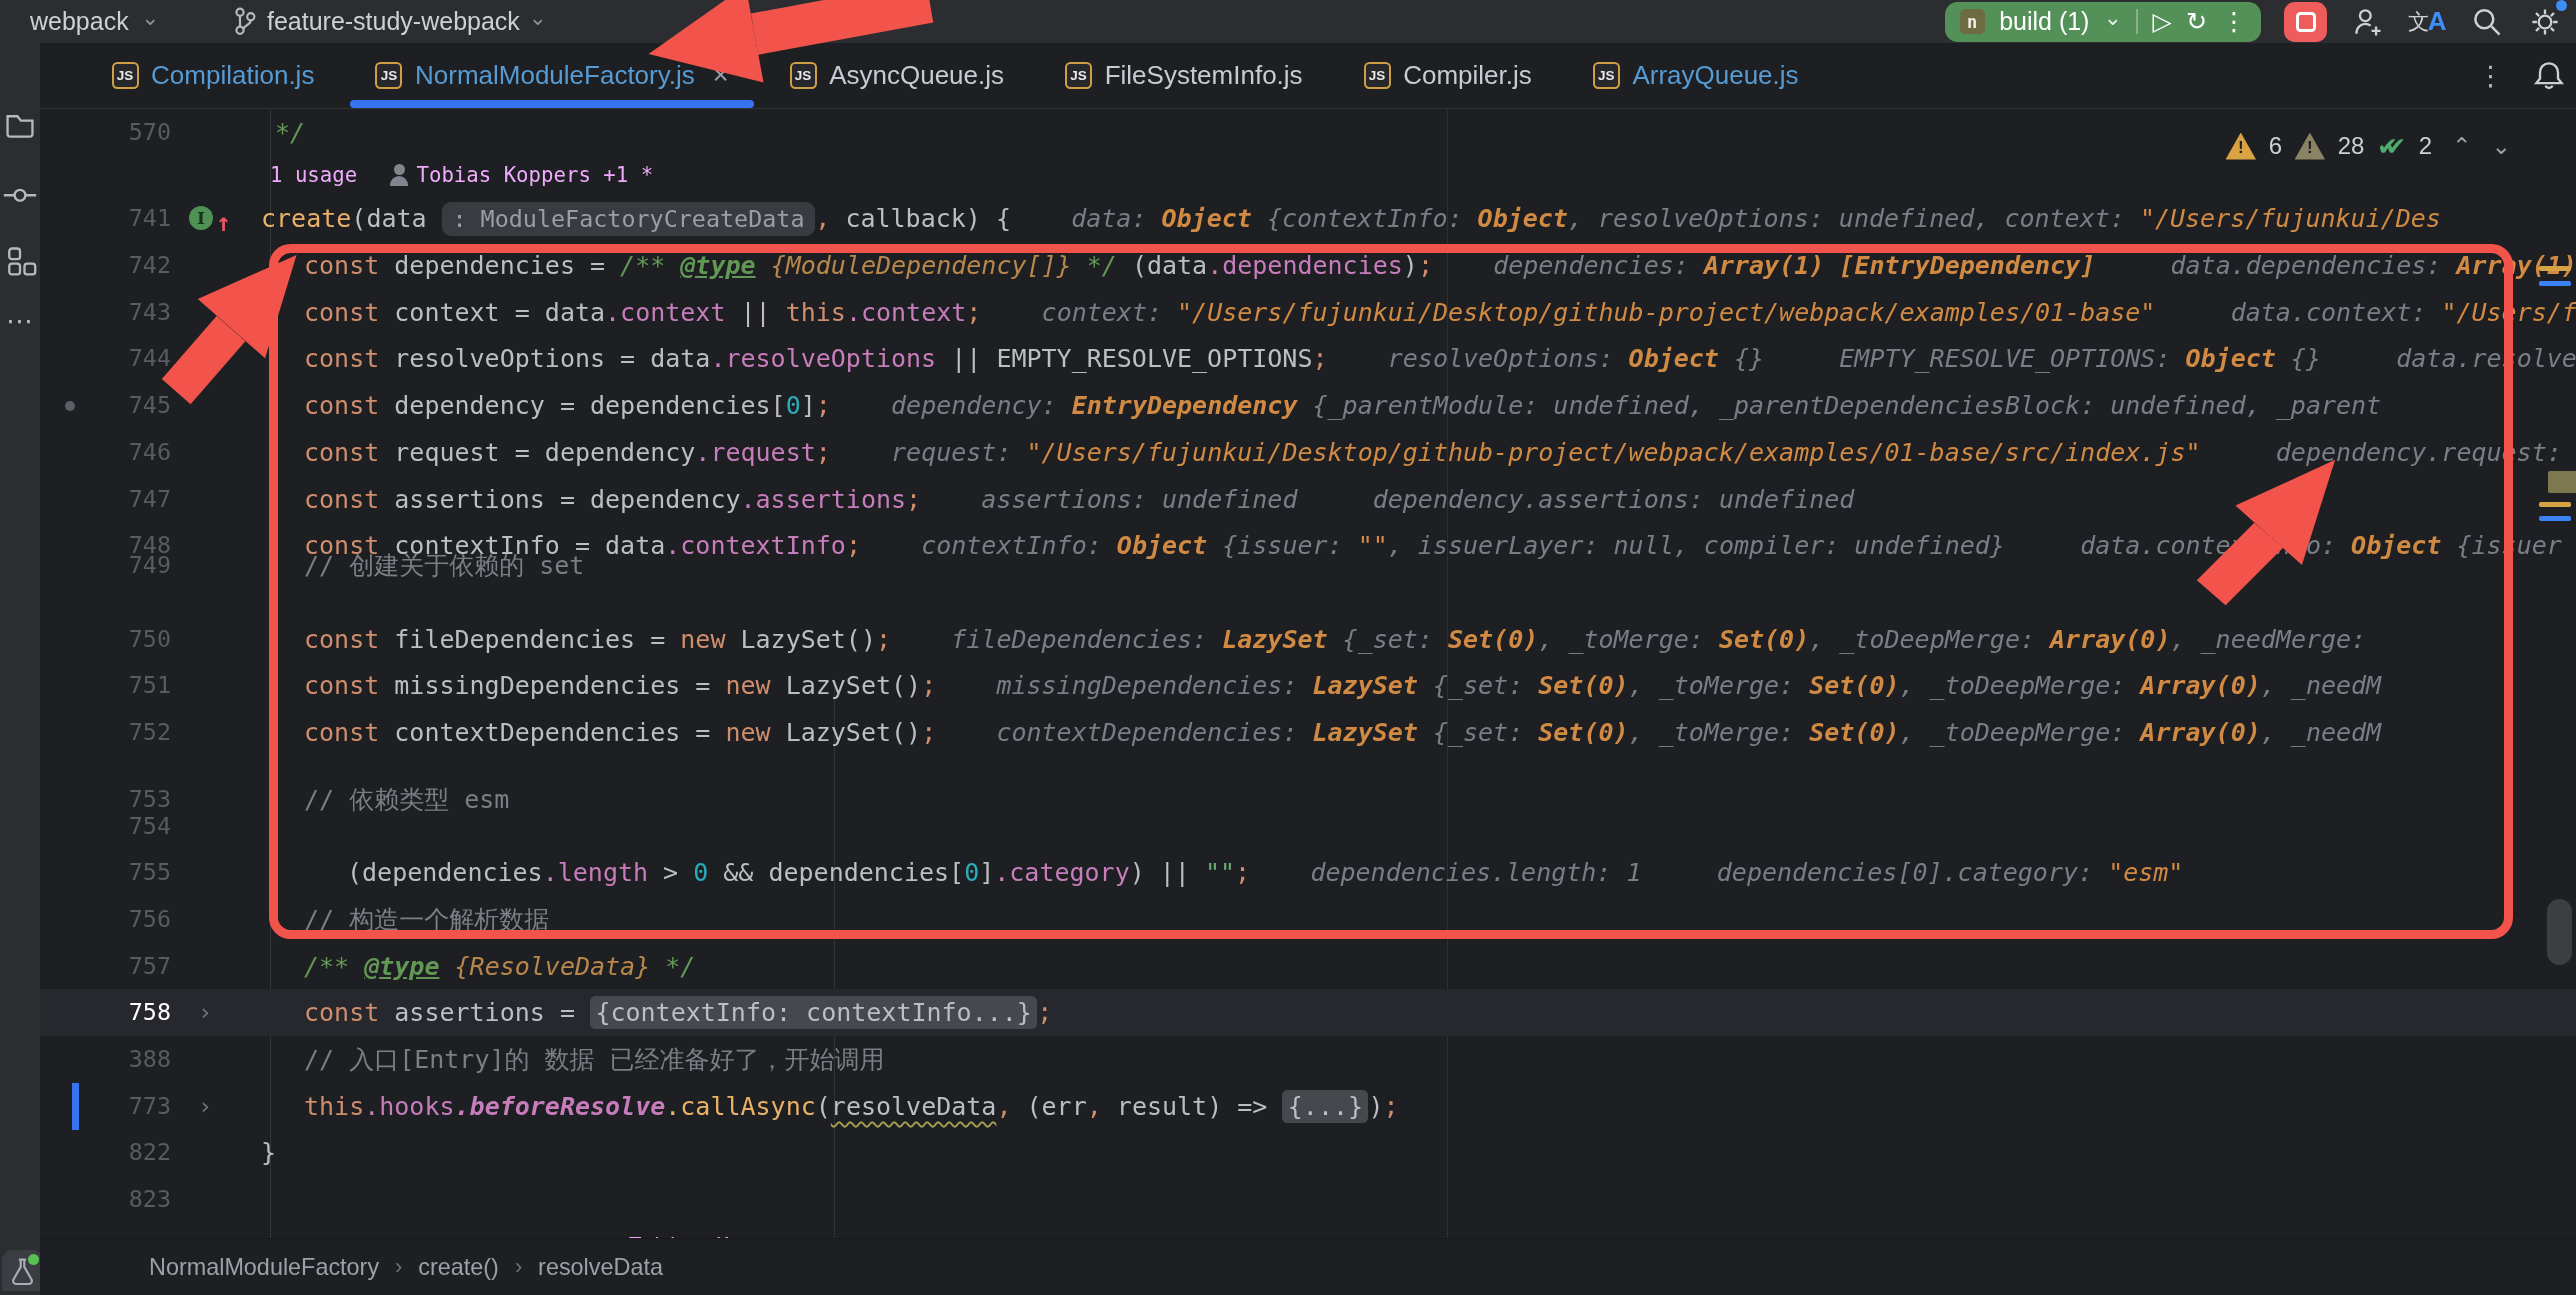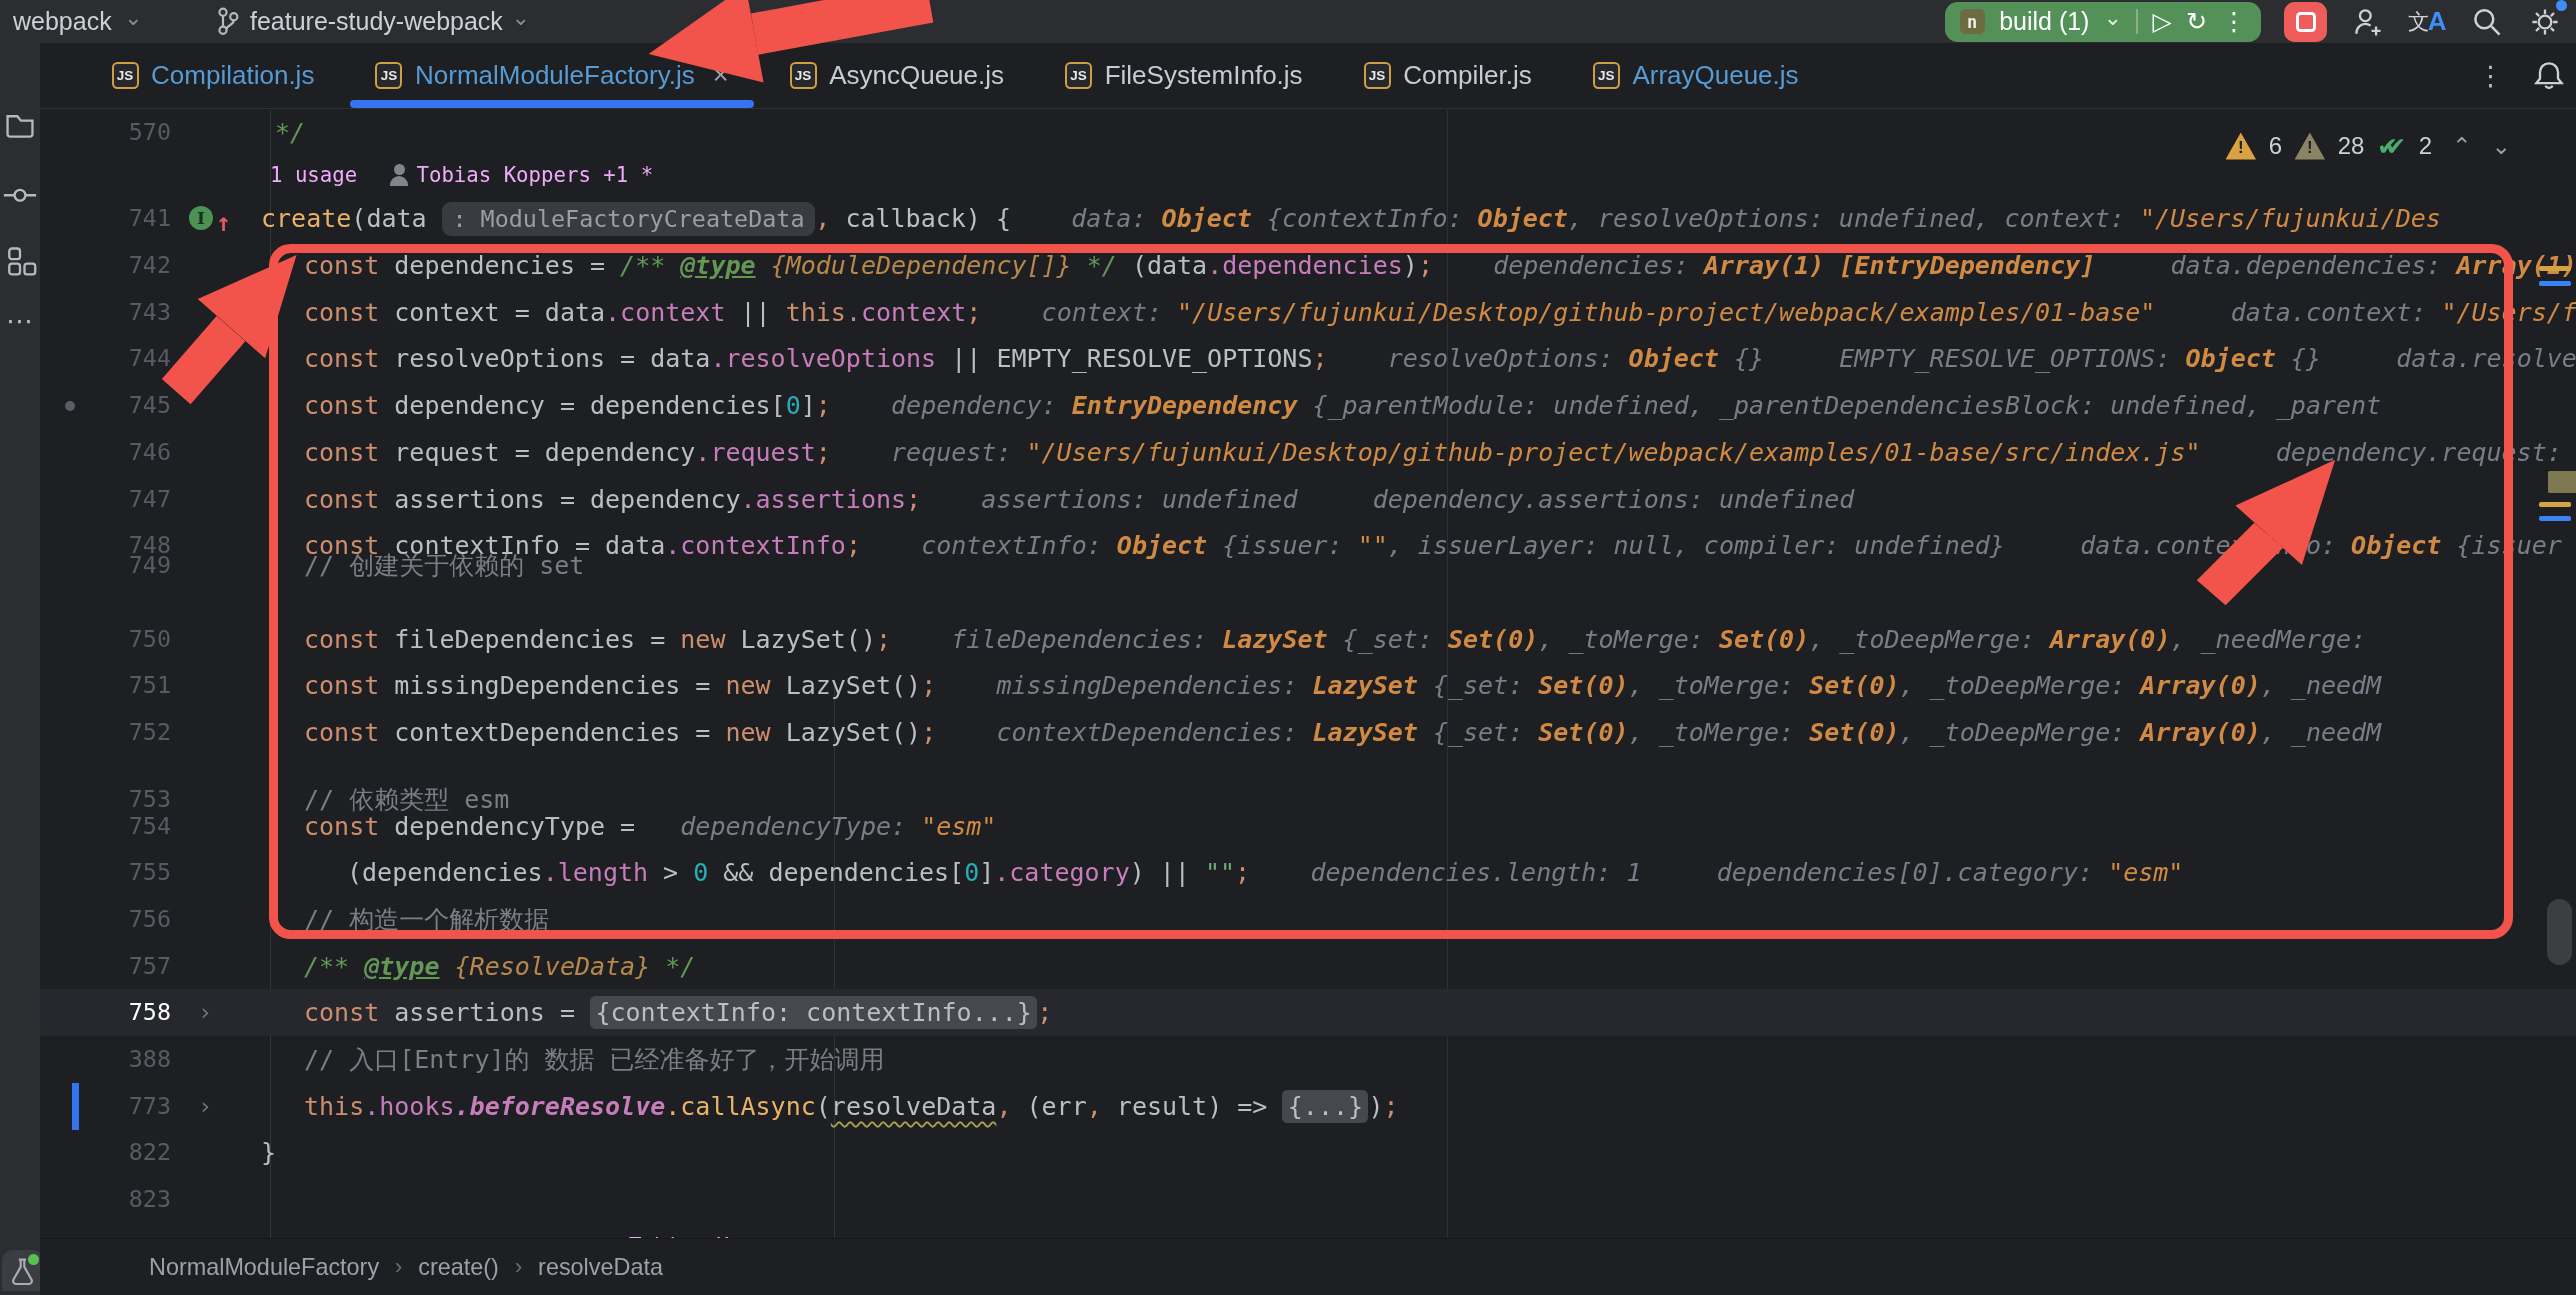--- a/index.html
+++ b/index.html
@@ -7,21 +7,21 @@
     --txt:#ced0d6; --dim:#9da0a8; --ln:#575b62;
   }
   *{margin:0;padding:0;box-sizing:border-box;}
   html,body{width:2576px;height:1295px;overflow:hidden;background:var(--bg);
     font-family:"Liberation Sans","DejaVu Sans",sans-serif;}
   body{position:relative;}
 
   
   .topbar{position:absolute;left:0;top:0;width:2576px;height:43px;background:var(--panel);
     display:flex;align-items:center;color:var(--txt);font-size:25px;}
-  .tb-left{display:flex;align-items:center;gap:12.6px;padding-left:13px;}
+  .tb-left{display:flex;align-items:center;gap:12.6px;padding-left:30px;}
   .chev{color:#8d9097;font-size:21.6px;position:relative;top:-3.6px;}
   .tb-branch{display:flex;align-items:center;gap:9px;margin-left:59px;}
   .tb-right{position:absolute;right:12.6px;top:0;height:43px;display:flex;align-items:center;gap:23.4px;}
   .runpill{display:flex;align-items:center;gap:14.4px;background:#549159;border-radius:12.6px;
     height:40px;padding:0 14.4px;color:#fff;}
   .npmbadge{width:25px;height:25px;border-radius:5.4px;background:#6d6b42;color:#efefe6;
     font-family:"DejaVu Sans Mono",monospace;font-weight:bold;font-size:17px;
     display:flex;align-items:center;justify-content:center;}
   .pill-div{width:1.8px;height:25px;background:rgba(255,255,255,.3);}
   .pill-ic{font-size:25px;color:#fff;}
@@ -271,21 +271,21 @@
       <div class="row" style="top: 225px;"><span class="ln">744</span><span class="code" style="left: 264px;"><span class="s-k">const </span><span class="s-w">resolveOptions = data</span><span class="s-p">.resolveOptions</span><span class="s-w"> || EMPTY_RESOLVE_OPTIONS</span><span class="s-k">;</span><span class="s-h">    </span><span class="s-h">resolveOptions: </span><span class="s-hb">Object</span><span class="s-h"> {}</span><span class="s-h">     </span><span class="s-h">EMPTY_RESOLVE_OPTIONS: </span><span class="s-hb">Object</span><span class="s-h"> {}</span><span class="s-h">     </span><span class="s-h">data.resolveOptions: </span></span></div>
       <div class="row" style="top: 272px;"><span class="ln">745</span><span class="gdot"></span><span class="code" style="left: 264px;"><span class="s-k">const </span><span class="s-w">dependency = dependencies[</span><span class="s-n">0</span><span class="s-w">]</span><span class="s-k">;</span><span class="s-h">    </span><span class="s-h">dependency: </span><span class="s-hb">EntryDependency</span><span class="s-h"> {_parentModule: undefined, _parentDependenciesBlock: undefined, _parent</span></span></div>
       <div class="row" style="top: 319px;"><span class="ln">746</span><span class="code" style="left: 264px;"><span class="s-k">const </span><span class="s-w">request = dependency</span><span class="s-p">.request</span><span class="s-k">;</span><span class="s-h">    </span><span class="s-h">request: </span><span class="s-hv">"/Users/fujunkui/Desktop/github-project/webpack/examples/01-base/src/index.js"</span><span class="s-h">     </span><span class="s-h">dependency.request: </span></span></div>
       <div class="row" style="top: 366px;"><span class="ln">747</span><span class="code" style="left: 264px;"><span class="s-k">const </span><span class="s-w">assertions = dependency</span><span class="s-p">.assertions</span><span class="s-k">;</span><span class="s-h">    </span><span class="s-h">assertions: undefined</span><span class="s-h">     </span><span class="s-h">dependency.assertions: undefined</span></span></div>
       <div class="row" style="top: 412px;"><span class="ln">748</span><span class="code" style="left: 264px;"><span class="s-k">const </span><span class="s-w">contextInfo = data</span><span class="s-p">.contextInfo</span><span class="s-k">;</span><span class="s-h">    </span><span class="s-h">contextInfo: </span><span class="s-hb">Object</span><span class="s-h"> {issuer: </span><span class="s-hv">""</span><span class="s-h">, issuerLayer: null, compiler: undefined}</span><span class="s-h">     </span><span class="s-h">data.contextInfo: </span><span class="s-hb">Object</span><span class="s-h"> {issuer</span></span></div>
       <div class="row" style="top: 432px;"><span class="ln">749</span><span class="code" style="left: 264px;"><span class="s-c">// 创建关于依赖的 set</span></span></div>
       <div class="row" style="top: 506px;"><span class="ln">750</span><span class="code" style="left: 264px;"><span class="s-k">const </span><span class="s-w">fileDependencies = </span><span class="s-k">new</span><span class="s-w"> LazySet()</span><span class="s-k">;</span><span class="s-h">    </span><span class="s-h">fileDependencies: </span><span class="s-hb">LazySet</span><span class="s-h"> {_set: </span><span class="s-hb">Set(0)</span><span class="s-h">, _toMerge: </span><span class="s-hb">Set(0)</span><span class="s-h">, _toDeepMerge: </span><span class="s-hb">Array(0)</span><span class="s-h">, _needMerge:</span></span></div>
       <div class="row" style="top: 552px;"><span class="ln">751</span><span class="code" style="left: 264px;"><span class="s-k">const </span><span class="s-w">missingDependencies = </span><span class="s-k">new</span><span class="s-w"> LazySet()</span><span class="s-k">;</span><span class="s-h">    </span><span class="s-h">missingDependencies: </span><span class="s-hb">LazySet</span><span class="s-h"> {_set: </span><span class="s-hb">Set(0)</span><span class="s-h">, _toMerge: </span><span class="s-hb">Set(0)</span><span class="s-h">, _toDeepMerge: </span><span class="s-hb">Array(0)</span><span class="s-h">, _needM</span></span></div>
       <div class="row" style="top: 599px;"><span class="ln">752</span><span class="code" style="left: 264px;"><span class="s-k">const </span><span class="s-w">contextDependencies = </span><span class="s-k">new</span><span class="s-w"> LazySet()</span><span class="s-k">;</span><span class="s-h">    </span><span class="s-h">contextDependencies: </span><span class="s-hb">LazySet</span><span class="s-h"> {_set: </span><span class="s-hb">Set(0)</span><span class="s-h">, _toMerge: </span><span class="s-hb">Set(0)</span><span class="s-h">, _toDeepMerge: </span><span class="s-hb">Array(0)</span><span class="s-h">, _needM</span></span></div>
       <div class="row" style="top: 666px;"><span class="ln">753</span><span class="code" style="left: 264px;"><span class="s-c">// 依赖类型 esm</span></span></div>
-      <div class="row" style="top: 693px;"><span class="ln">754</span><span class="code" style="left: 264px;"><span class="s-k">const </span><span class="s-w">dependencyType =</span><span class="s-h">   </span><span class="s-h">dependencyType: </span><span class="s-hv">"esm"</span></span></div>
+      <div class="row" style="top: 693px;"><span class="ln">754</span></div>
       <div class="row" style="top: 739px;"><span class="ln">755</span><span class="code" style="left: 307px;"><span class="s-w">(dependencies</span><span class="s-p">.length</span><span class="s-w"> &gt; </span><span class="s-n">0</span><span class="s-w"> &amp;&amp; dependencies[</span><span class="s-n">0</span><span class="s-w">]</span><span class="s-p">.category</span><span class="s-w">) || </span><span class="s-s">""</span><span class="s-k">;</span><span class="s-h">    </span><span class="s-h">dependencies.length: 1</span><span class="s-h">     </span><span class="s-h">dependencies[0].category: </span><span class="s-hv">"esm"</span></span></div>
       <div class="row" style="top: 786px;"><span class="ln">756</span><span class="code" style="left: 264px;"><span class="s-c">// 构造一个解析数据</span></span></div>
       <div class="row" style="top: 833px;"><span class="ln">757</span><span class="code" style="left: 264px;"><span class="s-d">/** </span><span class="s-dt">@type</span><span class="s-d"> </span><span class="s-dy">{ResolveData}</span><span class="s-d"> */</span></span></div>
       <div class="row hl" style="top: 879px;"><span class="ln">758</span><span class="foldmark">›</span><span class="code" style="left: 264px;"><span class="s-k">const </span><span class="s-w">assertions = </span><span class="s-fold">{contextInfo: contextInfo...}</span><span class="s-k">;</span></span></div>
       <div class="row" style="top: 926px;"><span class="ln">388</span><span class="code" style="left: 264px;"><span class="s-c">// 入口[Entry]的 数据 已经准备好了，开始调用</span></span></div>
       <div class="row" style="top: 973px;"><span class="ln">773</span><span class="chbar"></span><span class="foldmark">›</span><span class="code" style="left: 264px;"><span class="s-k">this</span><span class="s-p">.hooks</span><span class="s-pi">.beforeResolve</span><span class="s-fn">.callAsync</span><span class="s-w">(</span><span class="s-wavy">resolveData</span><span class="s-k">,</span><span class="s-w"> (err</span><span class="s-k">,</span><span class="s-w"> result) =&gt; </span><span class="s-fold">{...}</span><span class="s-w">)</span><span class="s-k">;</span></span></div>
       <div class="row" style="top: 1019px;"><span class="ln">822</span><span class="code" style="left: 221px;"><span class="s-w">}</span></span></div>
       <div class="row" style="top: 1066px;"><span class="ln">823</span><span class="code" style="left: 221px;"></span></div>
       <div class="row inlay" style="top: 1113px;"><span class="code" style="left: 589px;"><span class="s-u">Tobias Koppers</span></span></div>
     </div>

